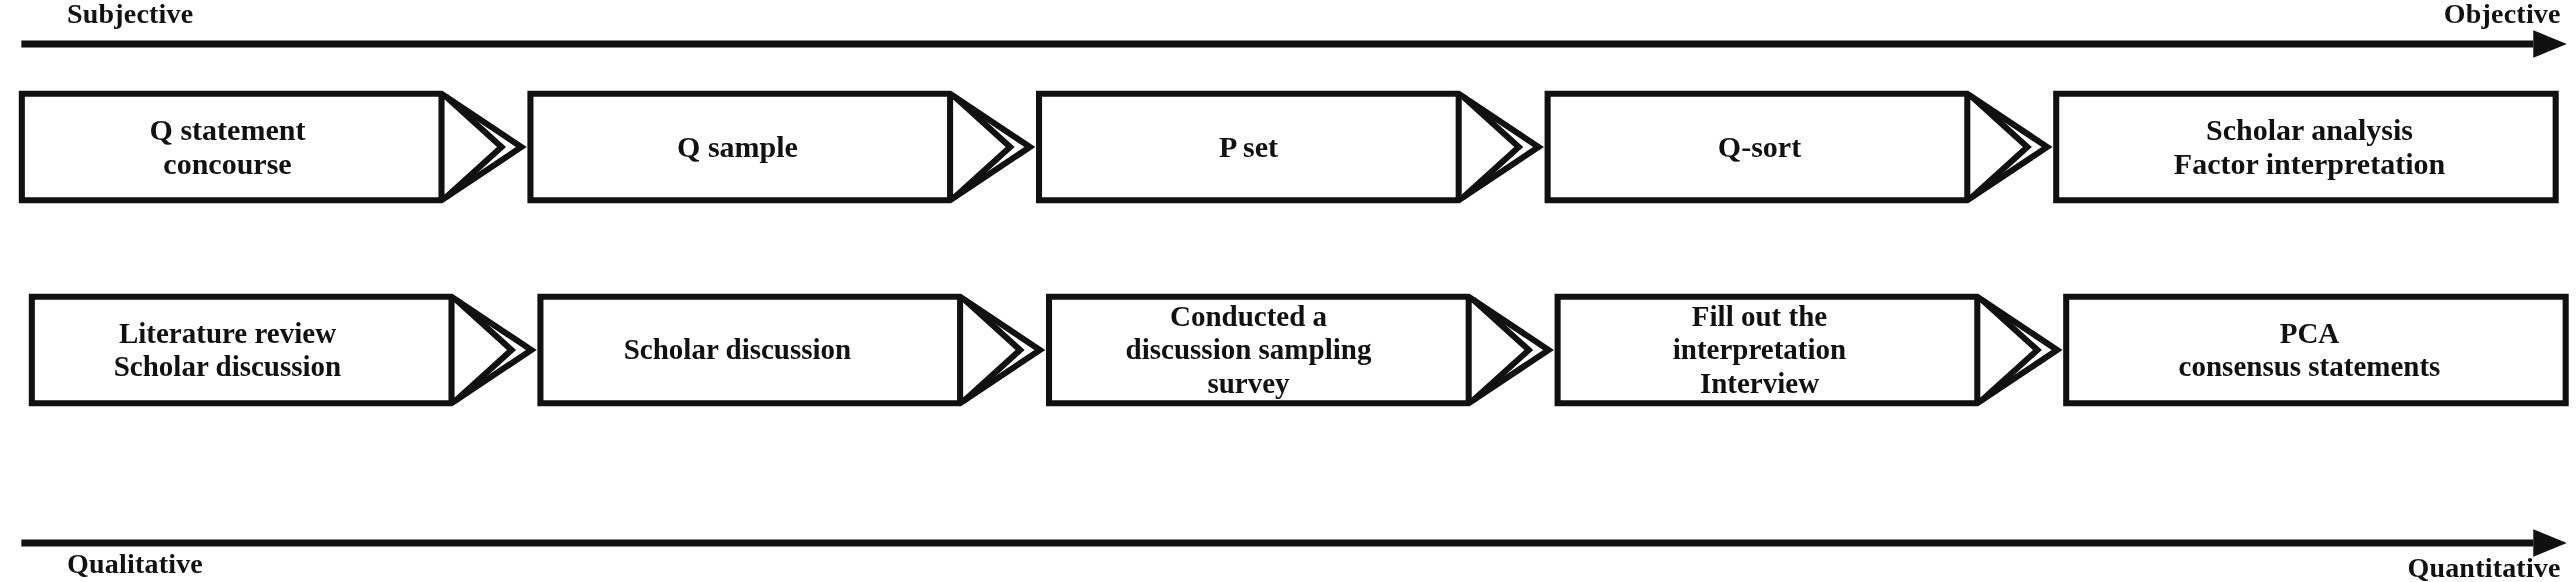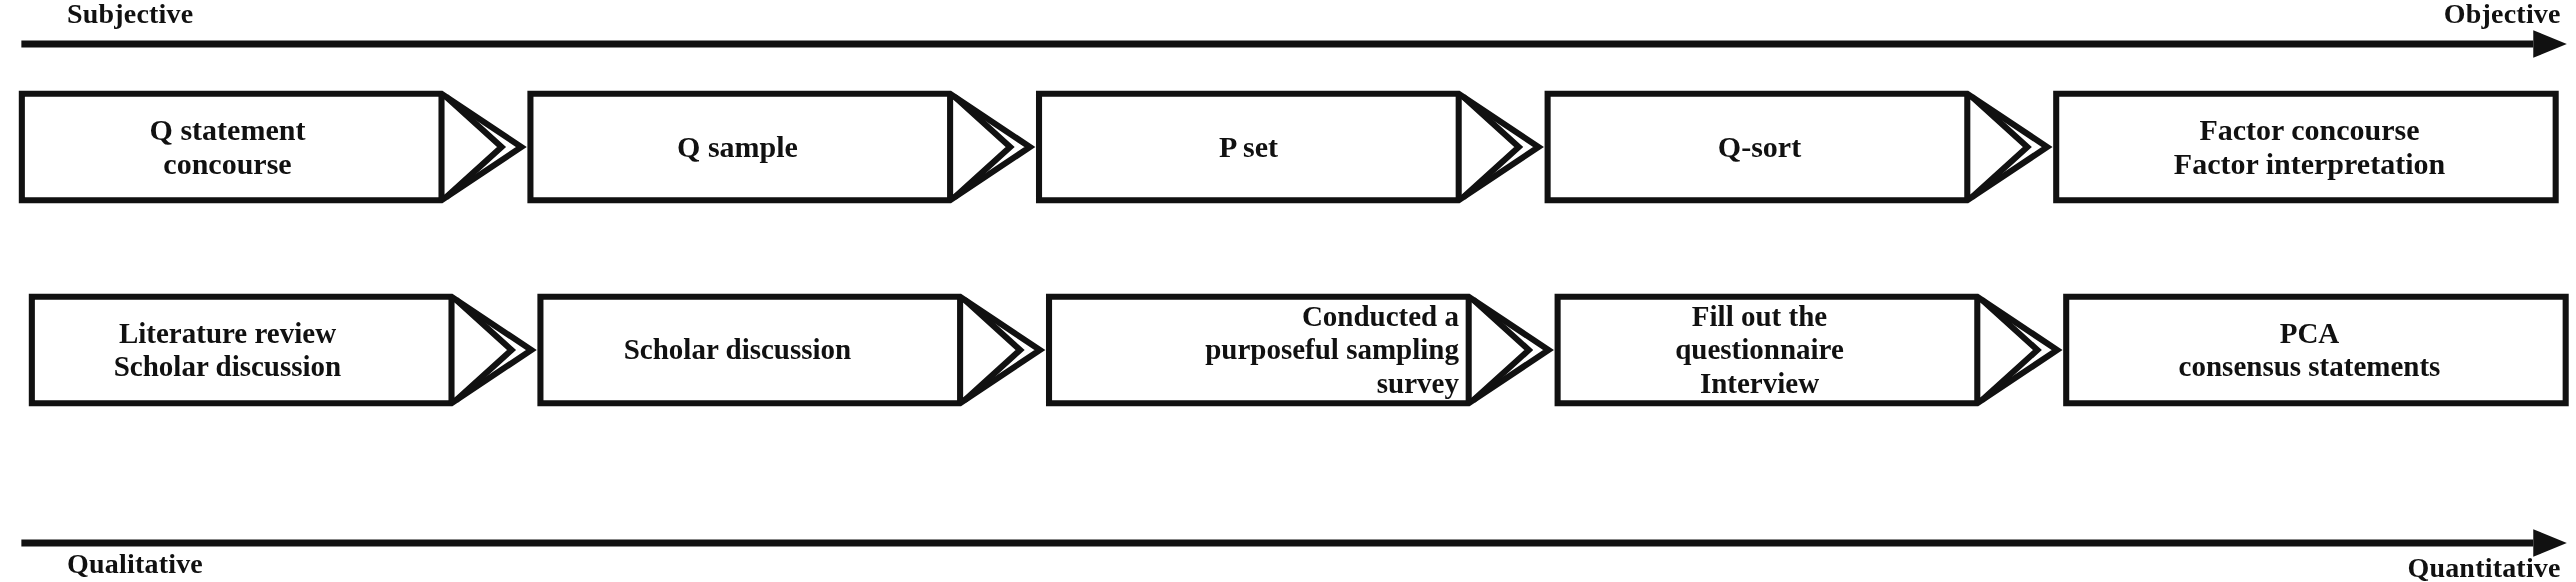--- a/index.html
+++ b/index.html
@@ -94,21 +94,21 @@
       <div class="cell-text" style="left: 527px; top: 3.8px; width: 421px; height: 107px;">
         <span class="ln">Q sample</span>
       </div>
       <div class="cell-text" style="left: 1038px; top: 3.8px; width: 421px; height: 107px;">
         <span class="ln">P set</span>
       </div>
       <div class="cell-text" style="left: 1549px; top: 3.8px; width: 421px; height: 107px;">
         <span class="ln">Q-sort</span>
       </div>
       <div class="cell-text" style="left: 2059px; top: 3.8px; width: 501px; height: 107px;">
-        <span class="ln">Factor concourse</span>
+        <span class="ln">Scholar analysis</span>
         <span class="ln">Factor interpretation</span>
       </div>
     </div>
 
   <div class="row row-bottom" id="row-bottom" style="top:293px;padding-left:10px;">
     <svg id="svg-bottom" viewBox="0 0 3376 150">
         <g>
           <path d="M 22 5 L 574.2 5 L 679.2 75 L 574.2 145 L 22 145 Z" fill="#ffffff" stroke="#111111" stroke-width="8" stroke-linejoin="miter"></path>
           <line x1="574.2" y1="5" x2="574.2" y2="145" stroke="#111111" stroke-width="8"></line>
           <path d="M 580.2 9 L 653.2 75 L 580.2 141" fill="none" stroke="#111111" stroke-width="8" stroke-linejoin="miter" stroke-linecap="butt"></path>
@@ -132,28 +132,28 @@
           <path d="M 2698.8 5 L 3356 5 L 3356 145 L 2698.8 145 Z" fill="#ffffff" stroke="#111111" stroke-width="8" stroke-linejoin="miter"></path>
         </g>
       </svg>
   <div class="cell-text" style="left: 17px; top: 3.8px; width: 421px; height: 107px;">
         <span class="ln">Literature review</span>
         <span class="ln">Scholar discussion</span>
       </div>
       <div class="cell-text" style="left: 527px; top: 3.8px; width: 421px; height: 107px;">
         <span class="ln">Scholar discussion</span>
       </div>
-      <div class="cell-text" style="left: 1038px; top: 3.8px; width: 421px; height: 107px; align-items: flex-end;">
+      <div class="cell-text" style="left: 1038px; top: 3.8px; width: 421px; height: 107px;">
         <span class="ln">Conducted a</span>
-        <span class="ln">purposeful sampling</span>
+        <span class="ln">discussion sampling</span>
         <span class="ln">survey</span>
       </div>
       <div class="cell-text" style="left: 1549px; top: 3.8px; width: 421px; height: 107px;">
         <span class="ln">Fill out the</span>
-        <span class="ln">questionnaire</span>
+        <span class="ln">interpretation</span>
         <span class="ln">Interview</span>
       </div>
       <div class="cell-text" style="left: 2059px; top: 3.8px; width: 501px; height: 107px;">
         <span class="ln">PCA</span>
         <span class="ln">consensus statements</span>
       </div>
     </div>
 
   <div class="axis" id="bottom-axis" style="top:520px;">
     <svg viewBox="0 0 3376 60">

